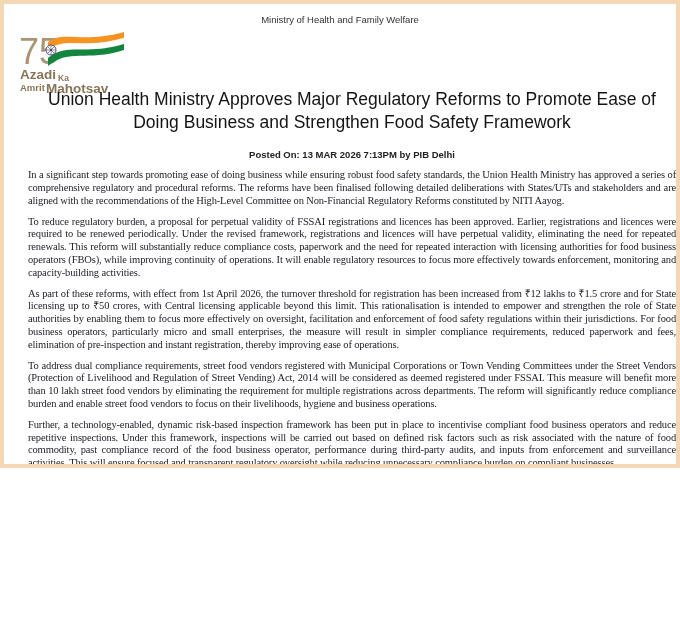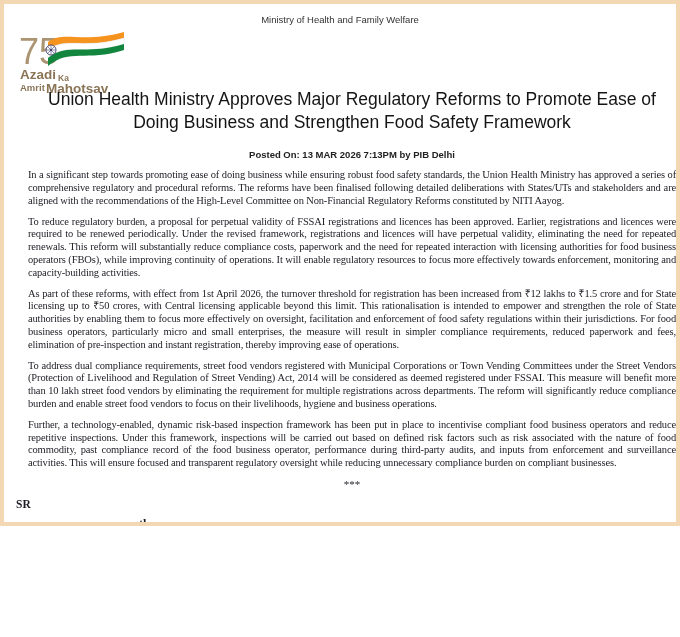--- a/index.html
+++ b/index.html
@@ -1,17 +1,17 @@
 <!DOCTYPE html>
 <html><head>
 <meta charset="utf-8">
 <style>
   html,body{margin:0;padding:0;background:#fff;}
   .page{
-    width:680px;height:526px;box-sizing:border-box;position:relative;
+    width:680px;height:468px;box-sizing:border-box;position:relative;
     border:4px solid #f3d8b3;background:#fff;overflow:hidden;
     font-family:"Liberation Sans",sans-serif;
   }
   .ministry{
     position:absolute;top:10px;left:0;width:100%;text-align:center;
     font-size:9.5px;color:#333;
   }
   .logo{position:absolute;left:14px;top:24px;width:112px;height:68px;}
   .content{position:absolute;top:84px;left:12px;width:100%;}
   .title{

